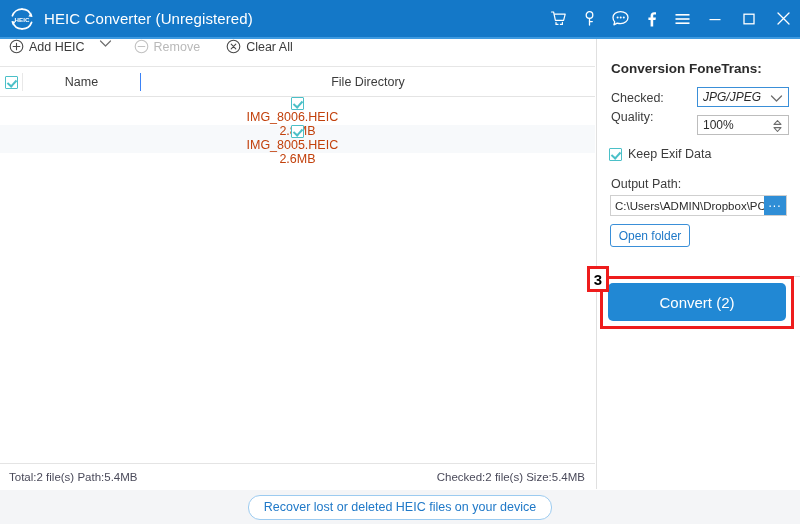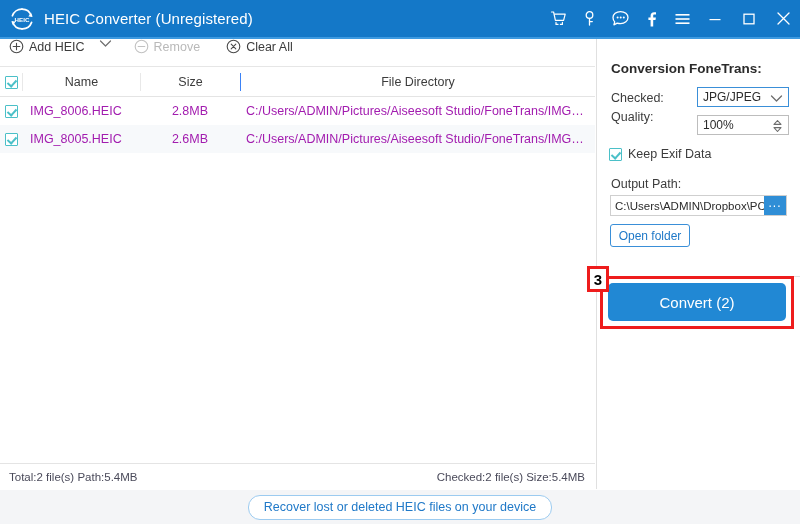--- a/index.html
+++ b/index.html
@@ -79,21 +79,21 @@
     font-size: 12.5px; color: #3c3c3c;
   }
   .col-check { width: 22px; display: flex; align-items: center; justify-content: center; flex: none; }
   .col-name  { width: 118px; text-align: center; flex: none; border-left: 1px solid #e8e8e8; height: 18px; line-height: 18px; }
   .col-size  { width: 100px; text-align: center; flex: none; border-left: 1px solid #e8e8e8; height: 18px; line-height: 18px; }
   .col-dir   { flex: 1 1 auto; text-align: center; border-left: 1px solid #3b82f6; height: 18px; line-height: 18px; }
 
   .file-rows { position: absolute; left: 0; top: 97px; width: 595px; height: 366px; background: #fff; overflow: hidden; }
   .file-row {
     height: 28px; display: flex; align-items: center;
-    font-size: 12.5px; color: #a21caf;
+    font-size: 12.5px; color: #c2410c; flex-direction: column;
   }
   .file-row.alt { background: #f7f9fb; }
   .r-check { width: 22px; display: flex; align-items: center; justify-content: center; flex: none; }
   .r-name { width: 118px; padding-left: 8px; flex: none; white-space: nowrap; }
   .r-size { width: 100px; text-align: center; flex: none; }
   .r-dir  { flex: 1 1 auto; padding-left: 6px; padding-right: 8px;
             white-space: nowrap; overflow: hidden; text-overflow: ellipsis; }
 
   
   .cbx {
@@ -137,21 +137,21 @@
   }
   #lbl-format { top: 52px; }
   #lbl-quality { top: 71px; }
   #lbl-output { top: 138px; }
 
   .select-box {
     position: absolute; left: 100px; top: 48px;
     width: 92px; height: 20px;
     border: 1px solid #3a8fd8; background: #ffffff;
     display: flex; align-items: center;
-    font-size: 12px; color: #2b2b2b; cursor: pointer;
+    font-size: 12px; color: #2b2b2b; cursor: pointer; font-style: italic;
   }
   .select-box .txt { margin-left: 5px; }
   .select-box .chev { position: absolute; right: 5px; top: 4px; }
 
   .spin-box {
     position: absolute; left: 100px; top: 76px;
     width: 92px; height: 20px;
     border: 1px solid #bdbdbd; background: #ffffff;
     display: flex; align-items: center;
     font-size: 12px; color: #2b2b2b;
@@ -358,21 +358,20 @@
       <span>Clear All</span>
     </div>
 
   </div>
 
   <div class="list-header">
     <div class="col-check">
       <span class="cbx"></span>
     </div>
     <div class="col-name">Name</div>
-    <div class="col-size">Size</div>
     <div class="col-dir">File Directory</div>
   </div>
 
   <div class="file-rows">
 
     <div class="file-row">
       <div class="r-check">
         <span class="cbx"></span>
       </div>
       <div class="r-name">IMG_8006.HEIC</div>

